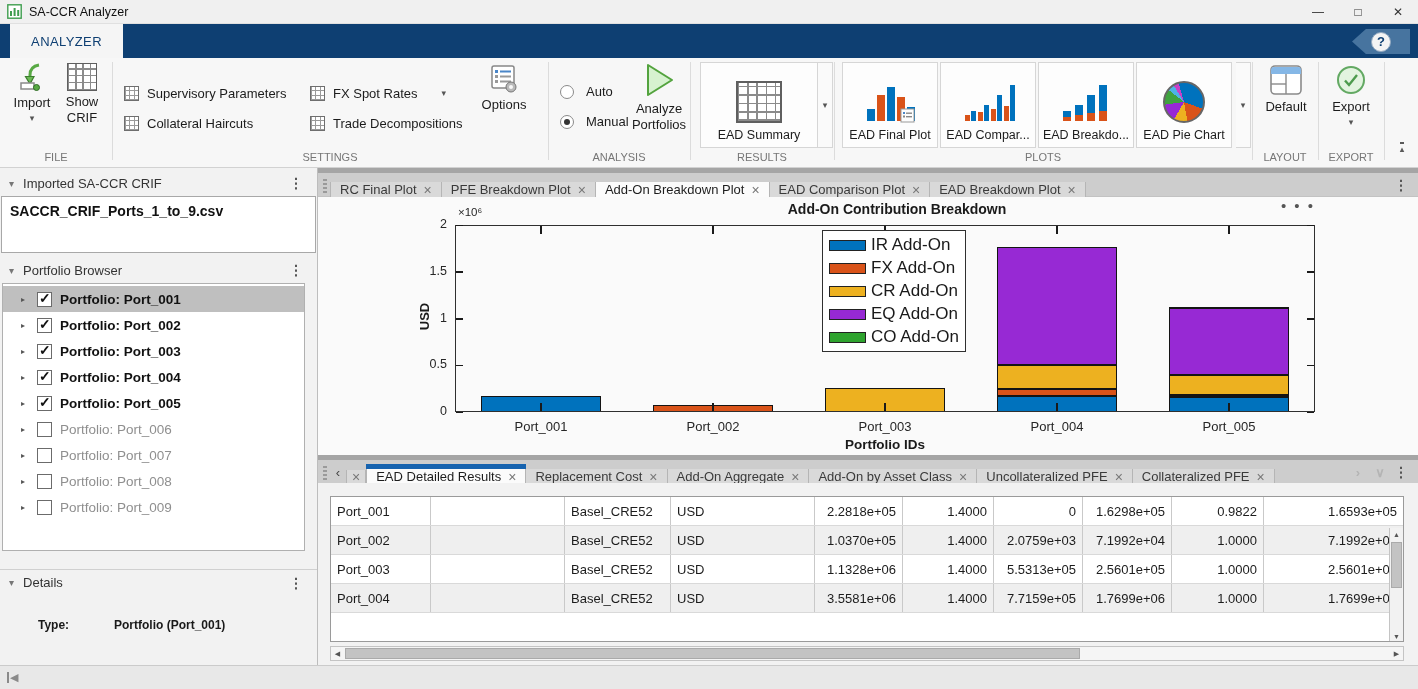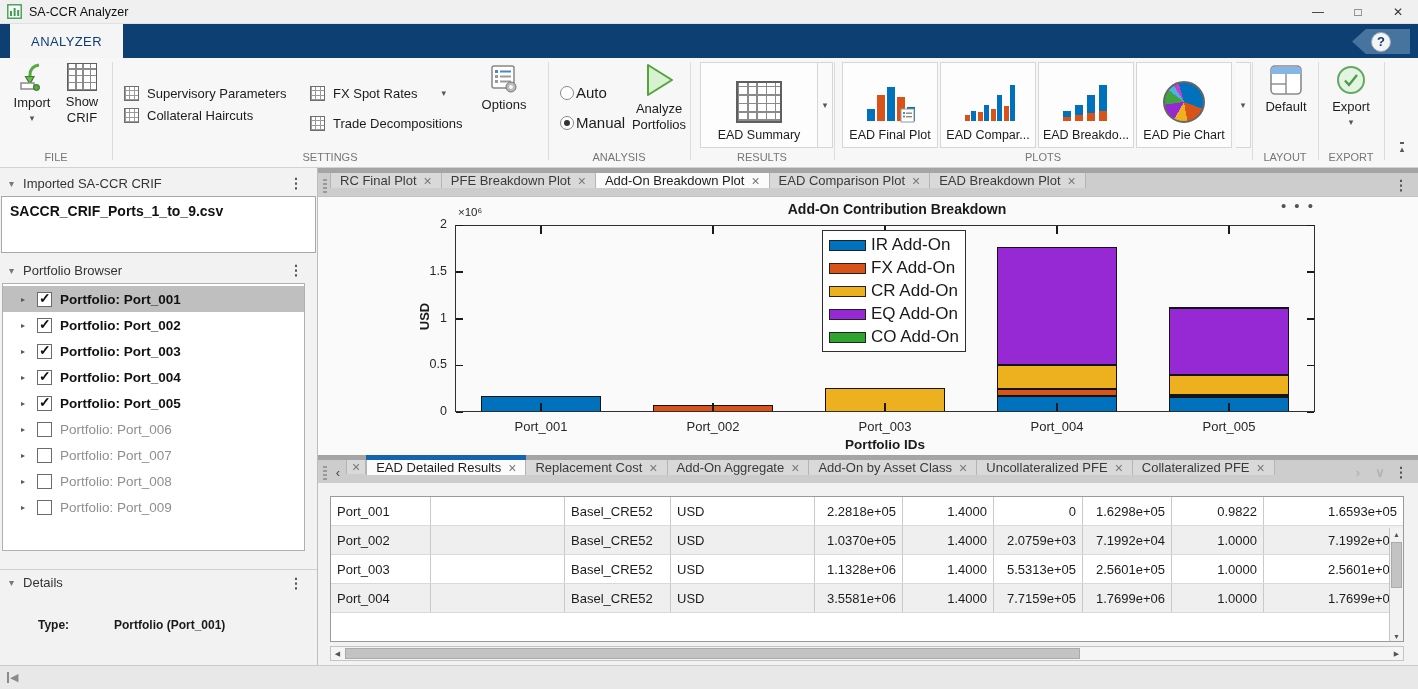--- a/index.html
+++ b/index.html
@@ -20,21 +20,21 @@
   #ribbon{position:absolute;left:0;top:58px;width:1418px;height:110px;background:#f7f7f7;border-bottom:1px solid #d2d2d2}
   .seclab{position:absolute;top:93px;font-size:11px;color:#767676;text-align:center}
   .vsep{position:absolute;top:4px;height:98px;width:1px;background:#dcdcdc}
   .rbtn{position:absolute;display:flex;flex-direction:column;align-items:center;gap:3px;font-size:13px;color:#1c1c1c;text-align:center}
   .rbtn .cap{line-height:1.22}
   .caret{font-size:9px;color:#555;line-height:1}
   .gico{width:15px;height:15px;flex:none;border:1.5px solid #6e6e6e;background-color:#fff;background-image:repeating-linear-gradient(0deg,#9a9a9a 0 1px,transparent 1px 4.3px),repeating-linear-gradient(90deg,#9a9a9a 0 1px,transparent 1px 4.3px)}
   .gico-lg{width:30px;height:28px;border:1.5px solid #5f5f5f;background-color:#fff;background-image:repeating-linear-gradient(0deg,#8b8b8b 0 1.5px,transparent 1.5px 6.8px),repeating-linear-gradient(90deg,#8b8b8b 0 1.5px,transparent 1.5px 7.2px)}
   .gico-xl{width:46px;height:42px;border:2px solid #5f5f5f;background-color:#fff;background-image:repeating-linear-gradient(0deg,#8b8b8b 0 1.5px,transparent 1.5px 8.4px),repeating-linear-gradient(90deg,#8b8b8b 0 1.5px,transparent 1.5px 9.2px)}
   .sitem{position:absolute;display:flex;align-items:center;gap:8px;font-size:13px;color:#1c1c1c;height:22px}
-  .radio{position:absolute;display:flex;align-items:center;gap:2px;font-size:15px;color:#1c1c1c}
+  .radio{position:absolute;display:flex;align-items:center;gap:12px;font-size:13px;color:#1c1c1c}
   .rdot{width:14px;height:14px;border:1px solid #8a8a8a;border-radius:50%;background:#fff;position:relative}
   .rdot.on::after{content:"";position:absolute;left:3px;top:3px;width:6px;height:6px;border-radius:50%;background:#333}
   .gcard{position:absolute;top:4px;height:86px;background:#fdfdfd;border:1px solid #d6d6d6;display:flex;flex-direction:column;align-items:center;justify-content:flex-end;padding-bottom:5px;gap:5px;font-size:12.5px;color:#1c1c1c}
   .gdrop{position:absolute;top:4px;width:15px;height:86px;border:1px solid #d6d6d6;border-left:none;background:#fafafa;display:flex;align-items:center;justify-content:center}
   .pieico{width:42px;height:42px;border-radius:50%;border:2px solid #666;background:conic-gradient(#0072BD 0 110deg,#D95319 110deg 170deg,#EDB120 170deg 210deg,#9729D4 210deg 262deg,#3fa33f 262deg 308deg,#4db3e6 308deg 328deg,#c840c8 328deg 344deg,#0072BD 344deg 360deg)}
   .collapsebtn{position:absolute;left:1392px;top:84px;width:20px;height:15px;display:flex;align-items:flex-start;justify-content:center}
   .collapsebtn span{border-top:2px solid #5a5a5a;color:#5a5a5a;font-size:9px;line-height:1.1;padding-top:1px}
   
   #sidebar{position:absolute;left:0;top:168px;width:318px;height:497px;background:#f2f2f2;border-right:1px solid #bdbdbd}
   .phead{position:absolute;left:0;width:317px;height:26px;display:flex;align-items:center;font-size:13px;color:#333}
@@ -51,21 +51,21 @@
   .plab.on{font-weight:bold;color:#111}
   .plab.off{color:#8f8f8f}
   #dhead{top:401px;border-top:1px solid #d0d0d0}
   .dtype{position:absolute;font-size:12px;font-weight:bold;color:#1a1a1a}
   
   #main{position:absolute;left:318px;top:168px;width:1100px;height:497px;background:#f0f0f0}
   .tabbar{position:absolute;left:0;width:1100px;height:29px;background:#cdcdcd;border-bottom:1px solid #c2c2c2}
   .tabbar::before{content:"";position:absolute;top:0;left:0;right:0;height:5px;background:#a5a5a5}
   .tabrow{position:absolute;left:2px;top:5px;right:2px;height:24px;display:flex;align-items:stretch}
   .grip{width:7px;margin:4px 2px 4px 1px;background-image:repeating-linear-gradient(0deg,#9a9a9a 0 2px,transparent 2px 4px);background-size:4px 100%;background-repeat:no-repeat;background-position:center}
-  .tabs{display:flex;align-items:flex-start}
+  .tabs{display:flex;align-items:flex-end}
   .tab{display:flex;align-items:center;padding:0 9px;background:#d9d9d9;border-right:1px solid #b5b5b5;font-size:13px;color:#3a3a3a;white-space:nowrap;position:relative}
   .tab:first-child{border-left:1px solid #b5b5b5}
   .tab.active{background:#fbfbfb;color:#1d1d1d}
   .tab.frag{padding:0 5px}
   #ttabbar .tab.active::before{content:"";position:absolute;left:-1px;right:-1px;top:-5px;height:5px;background:#1663af}
   .tclose{margin-left:7px;color:#777;font-size:14px;line-height:1}
   .navbtn{width:16px;display:flex;align-items:center;justify-content:center;font-size:13px;color:#444}
   .navbtn.dis{color:#b4b4b4}
   .barmenu{margin-left:auto;display:flex;align-items:center;gap:6px;padding-right:8px;color:#555;font-size:14px;font-weight:bold}
   
@@ -148,21 +148,21 @@
       <span class="gico-lg"></span>
       <span class="cap" style="width:40px">Show CRIF</span>
     </div>
     <div class="seclab" style="left:0;width:112px">FILE</div>
     <div class="vsep" style="left:112px"></div>
 
     <div class="sitem" style="left:124px;top:24px">
       <span class="gico"></span>
       <span>Supervisory Parameters</span>
     </div>
-    <div class="sitem" style="left:124px;top:46px">
+    <div class="sitem" style="left:124px;top:54px">
       <span class="gico"></span>
       <span>Collateral Haircuts</span>
     </div>
     <div class="sitem" style="left:310px;top:24px">
       <span class="gico"></span>
       <span>FX Spot Rates</span>
       <span class="caret" style="margin-left:16px">▾</span>
     </div>
     <div class="sitem" style="left:310px;top:54px">
       <span class="gico"></span>

